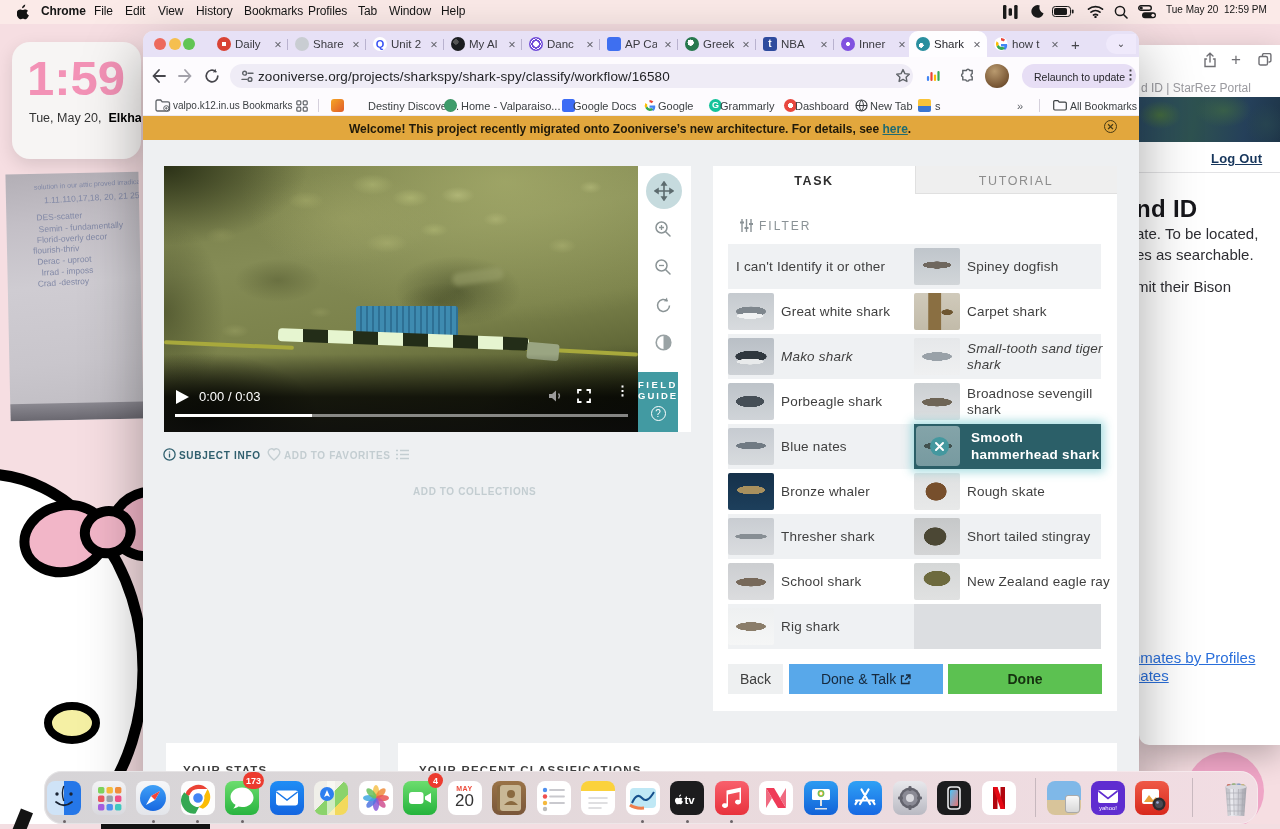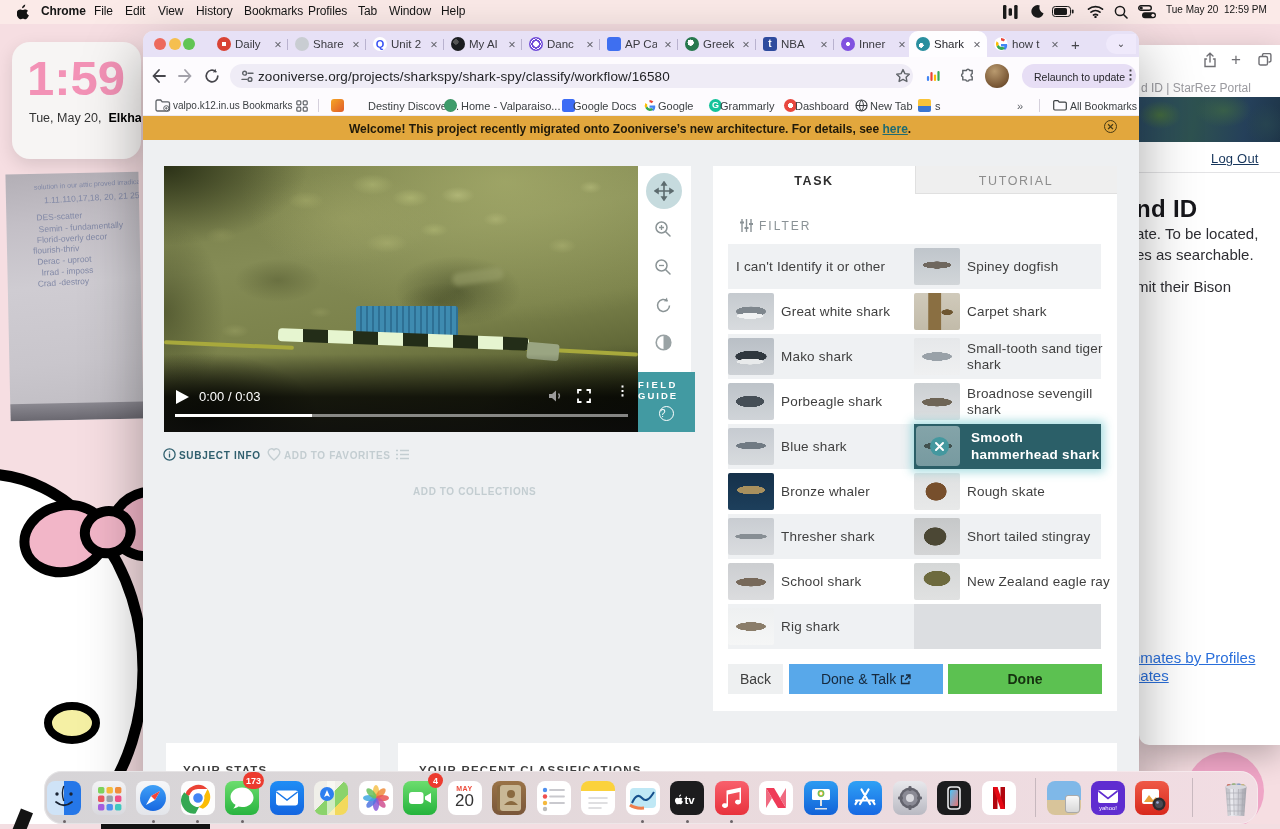--- a/index.html
+++ b/index.html
@@ -62,21 +62,21 @@
       radial-gradient(26px 13px at 52% 12%, rgba(198,206,132,.5), rgba(198,206,132,0) 70%),
       radial-gradient(20px 10px at 57% 24%, rgba(190,198,126,.45), rgba(190,198,126,0) 70%),
       radial-gradient(30px 15px at 44% 7%, rgba(192,200,128,.45), rgba(192,200,128,0) 70%),
       radial-gradient(130px 65px at 38% 20%, rgba(158,162,100,.45), rgba(158,162,100,0) 72%),
       linear-gradient(170deg, #747b46 0%, #848b55 32%, #7b824b 58%, #5c6334 78%, #333818 100%);
   }
   #vgrad { position:absolute; left:0; bottom:0; width:474px; height:78px; background:linear-gradient(rgba(0,0,0,0), rgba(0,0,0,.78) 55%, rgba(10,10,10,.9)); }
 
   
   #strip { position:absolute; left:495px; top:26px; width:53px; height:266px; background:#fff; }
-  #fguide { position:absolute; left:495px; top:232px; width:57px; height:60px; background:#429aa2; color:#fff; }
+  #fguide { position:absolute; left:495px; top:232px; width:40px; height:60px; background:#429aa2; color:#fff; text-align:center; }
 
   
   #card { position:absolute; left:570px; top:26px; width:404px; height:545px; background:#fff; }
   .row { position:absolute; left:15px; width:373px; height:45px; }
   .cellL { position:absolute; left:0; top:0; width:186px; height:45px; }
   .cellR { position:absolute; left:186px; top:0; width:187px; height:45px; }
   .thumb { position:absolute; left:0; top:4px; width:46px; height:37px; }
   .lab { position:absolute; left:53px; top:0; height:45px; display:flex; align-items:center; font-size:13.5px; color:#3f3f3f; line-height:16px; letter-spacing:.2px; white-space:nowrap; }
   .gray { background:#eff1f3; }
   .sel { background:#2b5f68; box-shadow:0 0 9px 3px rgba(150,215,220,.85); z-index:3; }
@@ -152,21 +152,21 @@
         <rect x="1" y="3.5" width="8.5" height="8.5" rx="1.6"></rect>
         <path d="M4.5 3 V2 a1.4 1.4 0 0 1 1.4 -1.4 h5.6 a1.4 1.4 0 0 1 1.4 1.4 v5.6 a1.4 1.4 0 0 1 -1.4 1.4 h-1"></path>
       </g>
     </svg>
   <div class="abs" style="left:2px;top:36px;font-size:12px;color:#9b9ba0;white-space:nowrap;">d ID | StarRez Portal</div>
   <div class="abs" style="left:0;top:52px;width:141px;height:45px;background:
     radial-gradient(30px 20px at 15% 40%, rgba(70,110,60,.9), rgba(70,110,60,0) 70%),
     radial-gradient(40px 24px at 60% 30%, rgba(60,100,70,.8), rgba(60,100,70,0) 70%),
     radial-gradient(30px 30px at 90% 60%, rgba(40,70,80,.8), rgba(40,70,80,0) 70%),
     linear-gradient(100deg, #2b4a63, #2e5250 40%, #25405a 75%, #1e3548);"></div>
-  <div class="abs" style="left:72px;top:106px;font-size:13px;font-weight:normal;color:#17365c;text-decoration:underline;letter-spacing:.2px;">Log Out</div>
+  <div class="abs" style="left:72px;top:106px;font-size:13px;font-weight:bold;color:#17365c;text-decoration:underline;letter-spacing:.2px;">Log Out</div>
   <div class="abs" style="left:0;top:127px;width:141px;height:1px;background:#e3e3e5;"></div>
   <div class="abs" style="left:-3px;top:150px;font-size:24px;font-weight:bold;color:#17171b;letter-spacing:.3px;">nd ID</div>
   <div class="abs" style="left:-3px;top:180px;font-size:15px;color:#2e2e33;">ate. To be located,</div>
   <div class="abs" style="left:-3px;top:201px;font-size:15px;color:#2e2e33;">es as searchable.</div>
   <div class="abs" style="left:-3px;top:233px;font-size:15px;color:#2e2e33;">mit their Bison</div>
   <div class="abs" style="left:-7px;top:604px;font-size:15px;color:#2a6fdb;text-decoration:underline;">nmates by Profiles</div>
   <div class="abs" style="left:-7px;top:622px;font-size:15px;color:#2a6fdb;text-decoration:underline;">nates</div>
 </div>
 
 <div id="menubar">
@@ -493,21 +493,21 @@
       <div class="row" style="top:123px;">
         <div class="cellL">
             <div class="thumb t-gwhite"></div>
             <div class="lab">Great white shark</div>
           </div>
         <div class="cellR">
             <div class="thumb t-carpet"></div>
             <div class="lab">Carpet shark</div>
           </div>
       </div>
-      <div class="row gray" style="top:168px;">
+      <div class="row gray" style="top:168px;font-style:italic;">
         <div class="cellL">
             <div class="thumb t-mako"></div>
             <div class="lab">Mako shark</div>
           </div>
         <div class="cellR">
             <div class="thumb t-stst"></div>
             <div class="lab">Small-tooth sand tiger<br>shark</div>
           </div>
       </div>
       <div class="row" style="top:213px;">
@@ -516,21 +516,21 @@
             <div class="lab">Porbeagle shark</div>
           </div>
         <div class="cellR">
             <div class="thumb t-broad"></div>
             <div class="lab">Broadnose sevengill<br>shark</div>
           </div>
       </div>
       <div class="row gray" style="top:258px;">
         <div class="cellL">
             <div class="thumb t-blue"></div>
-            <div class="lab">Blue shark</div>
+            <div class="lab">Blue nates</div>
           </div>
         <div class="cellR sel">
           <div class="thumb t-hammer" style="left:2px;top:2px;"></div>
           <div class="abs" style="left:16px;top:13px;width:19px;height:19px;border-radius:50%;background:#44989f;"><svg width="19" height="19" viewBox="0 0 19 19">
                 <path d="M6 6 L13 13 M13 6 L6 13" stroke="#fff" stroke-width="2" stroke-linecap="round"></path>
               </svg></div>
           <div class="abs" style="left:57px;top:6px;font-size:13.5px;font-weight:bold;color:#fff;line-height:16.5px;letter-spacing:.3px;white-space:nowrap;">Smooth<br>hammerhead shark</div>
         </div>
       </div>
       <div class="row" style="top:303px;">

